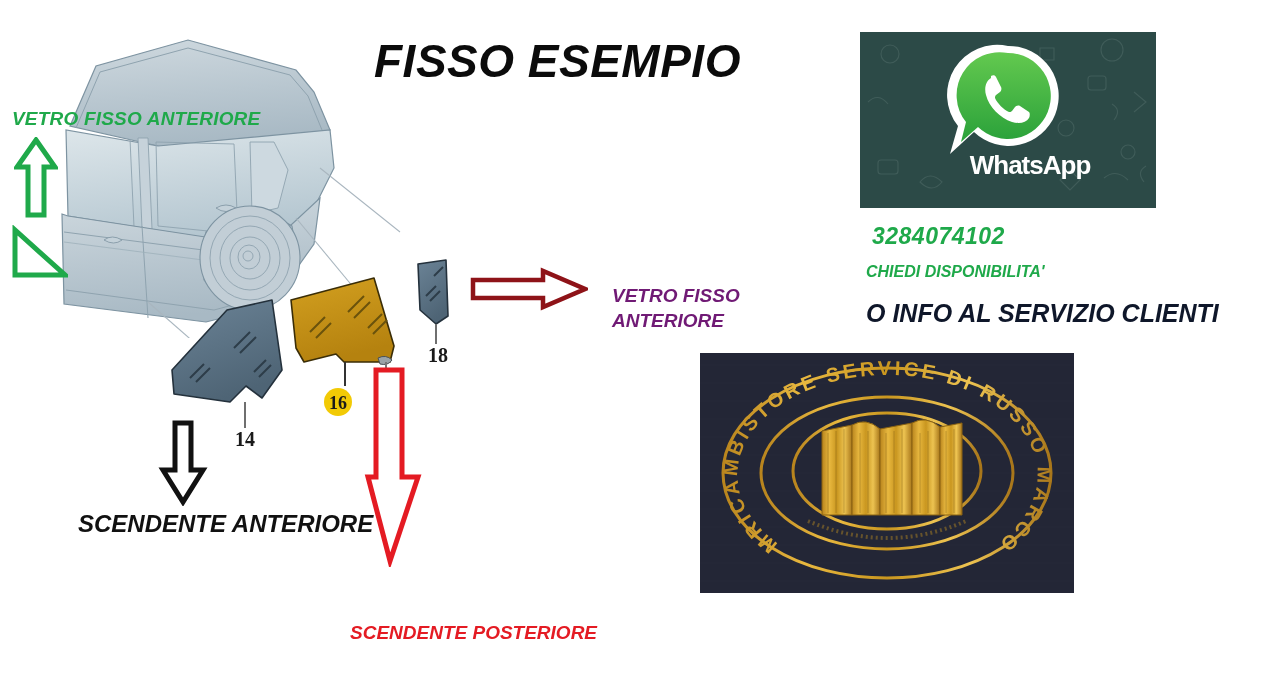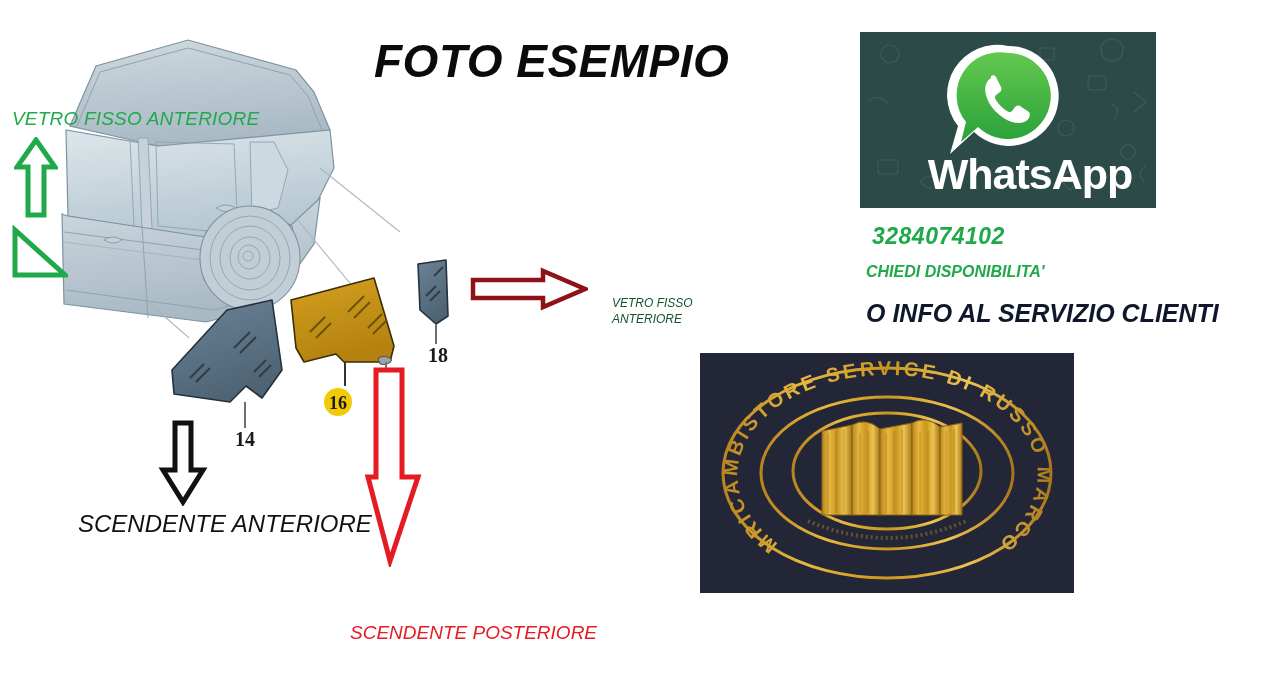--- a/index.html
+++ b/index.html
@@ -19,29 +19,29 @@
 
   
   #car-wrap{left:38px; top:18px; width:400px; height:320px;}
   #car-wrap svg{display:block;}
 
   
   #parts-wrap{left:150px; top:250px; width:330px; height:200px;}
 
   
   .lbl{
-    font-weight:normal; font-style:italic; white-space:nowrap;
+    font-weight:bold; font-style:italic; white-space:nowrap;
     line-height:1.12;
   }
   #lbl-vetro-fisso-ant{
     left:12px; top:108px; font-size:19px; color:#1fa94a;
     letter-spacing:.2px;
   }
   #lbl-vetro-fisso-post{
-    left:612px; top:296px; font-size:12px; color:#14532d;
+    left:612px; top:284px; font-size:19px; color:#701a75;
     line-height:1.3;
   }
   #lbl-scendente-ant{
     left:78px; top:511px; font-size:24px; color:#111111;
   }
   #lbl-scendente-post{
     left:350px; top:586px; font-size:19px; color:#e41b23;margin-top:36px;
   }
 
   
@@ -55,21 +55,21 @@
   #wa-box{
     left:860px; top:32px; width:296px; height:176px;
     background:#2c4a47; overflow:hidden;
   }
   #wa-pattern{
     position:absolute;inset:0;opacity:.17;
   }
   #wa-logo{position:absolute; left:78px; top:10px; width:140px; height:118px;}
   #wa-word{
     position:absolute; left:16px; right:0; top:118px; text-align:center;
-    color:#ffffff; font-size:43px; font-weight:bold; letter-spacing:-1px;
+    color:#ffffff; font-size:26px; font-weight:bold; letter-spacing:-1px;
     font-family:"Liberation Sans", sans-serif;
     padding-left:28px;
   }
 
   #wa-phone{
     left:872px; top:224px; font-size:23px; font-weight:bold; font-style:italic;
     color:#1fa94a; letter-spacing:.5px; white-space:nowrap;
   }
   #wa-line1{
     left:866px; top:263px; font-size:16px; font-weight:bold; font-style:italic;
@@ -184,21 +184,21 @@
     <path d="M286 74 L286 94" stroke="#6f6f6f" stroke-width="2"></path>
 
     <text x="95" y="196" font-family="Liberation Serif, serif" font-size="20" font-weight="bold" fill="#1a1a1a" text-anchor="middle">14</text>
     <circle cx="188" cy="152" r="14" fill="#f2ca05"></circle>
     <text x="188" y="159" font-family="Liberation Serif, serif" font-size="18" font-weight="bold" fill="#1a1a1a" text-anchor="middle">16</text>
     <text x="236" y="158" font-family="Liberation Serif, serif" font-size="19" font-weight="bold" fill="#1a1a1a" text-anchor="middle">17</text>
     <text x="288" y="112" font-family="Liberation Serif, serif" font-size="20" font-weight="bold" fill="#1a1a1a" text-anchor="middle">18</text>
   </svg>
 </div>
 
-<div class="layer" id="title">FOTO ESEMPIO</div>
+<div class="layer" id="title">FISSO ESEMPIO</div>
 
 <div class="layer" id="arrow-green-up">
   <svg width="44" height="82" viewBox="0 0 44 82" xmlns="http://www.w3.org/2000/svg">
     <path d="M22 3 L41 30 L30 30 L30 78 L14 78 L14 30 L3 30 Z" fill="#ffffff" stroke="#1fa94a" stroke-width="5" stroke-linejoin="miter"></path>
   </svg>
 </div>
 
 <div class="layer" id="arrow-green-tri">
   <svg width="60" height="56" viewBox="0 0 60 56" xmlns="http://www.w3.org/2000/svg">
     <path d="M7 5 L7 50 L57 50 Z" fill="#ffffff" stroke="#1fa94a" stroke-width="5" stroke-linejoin="miter"></path>

